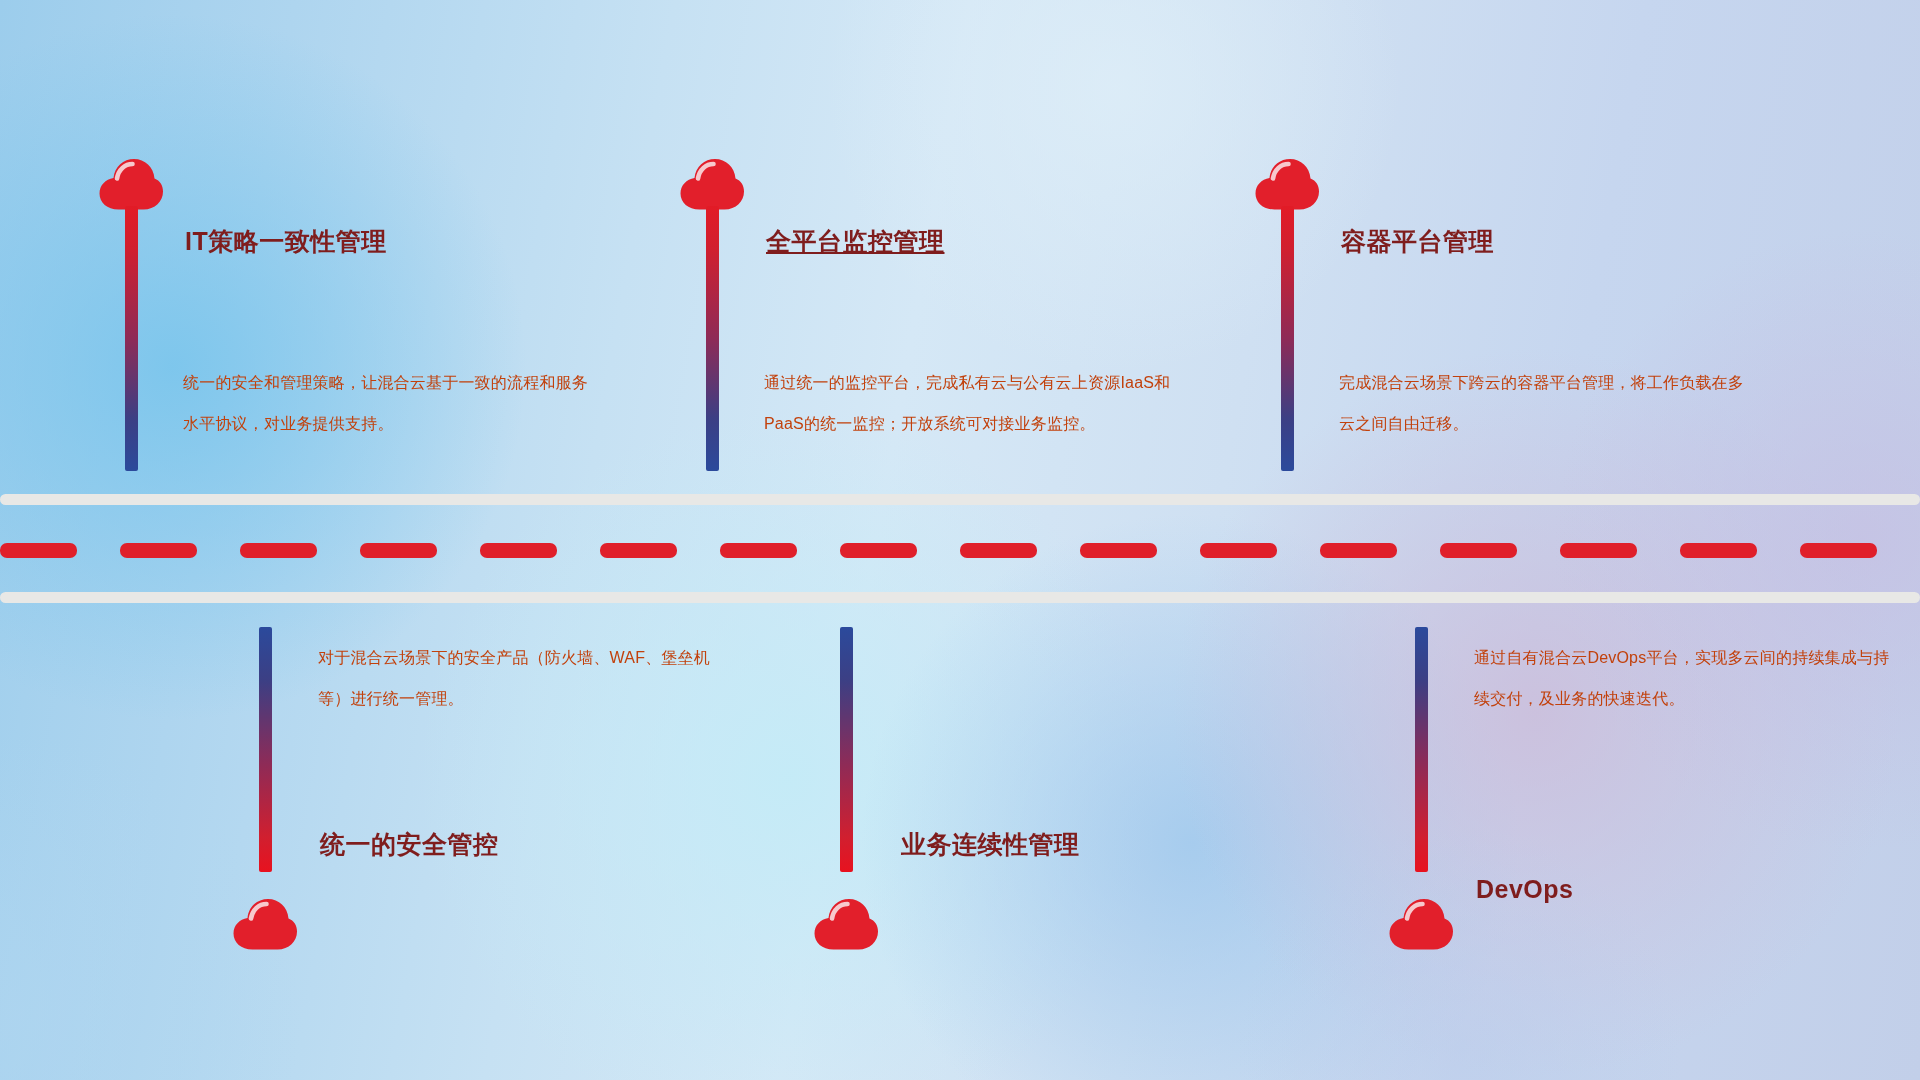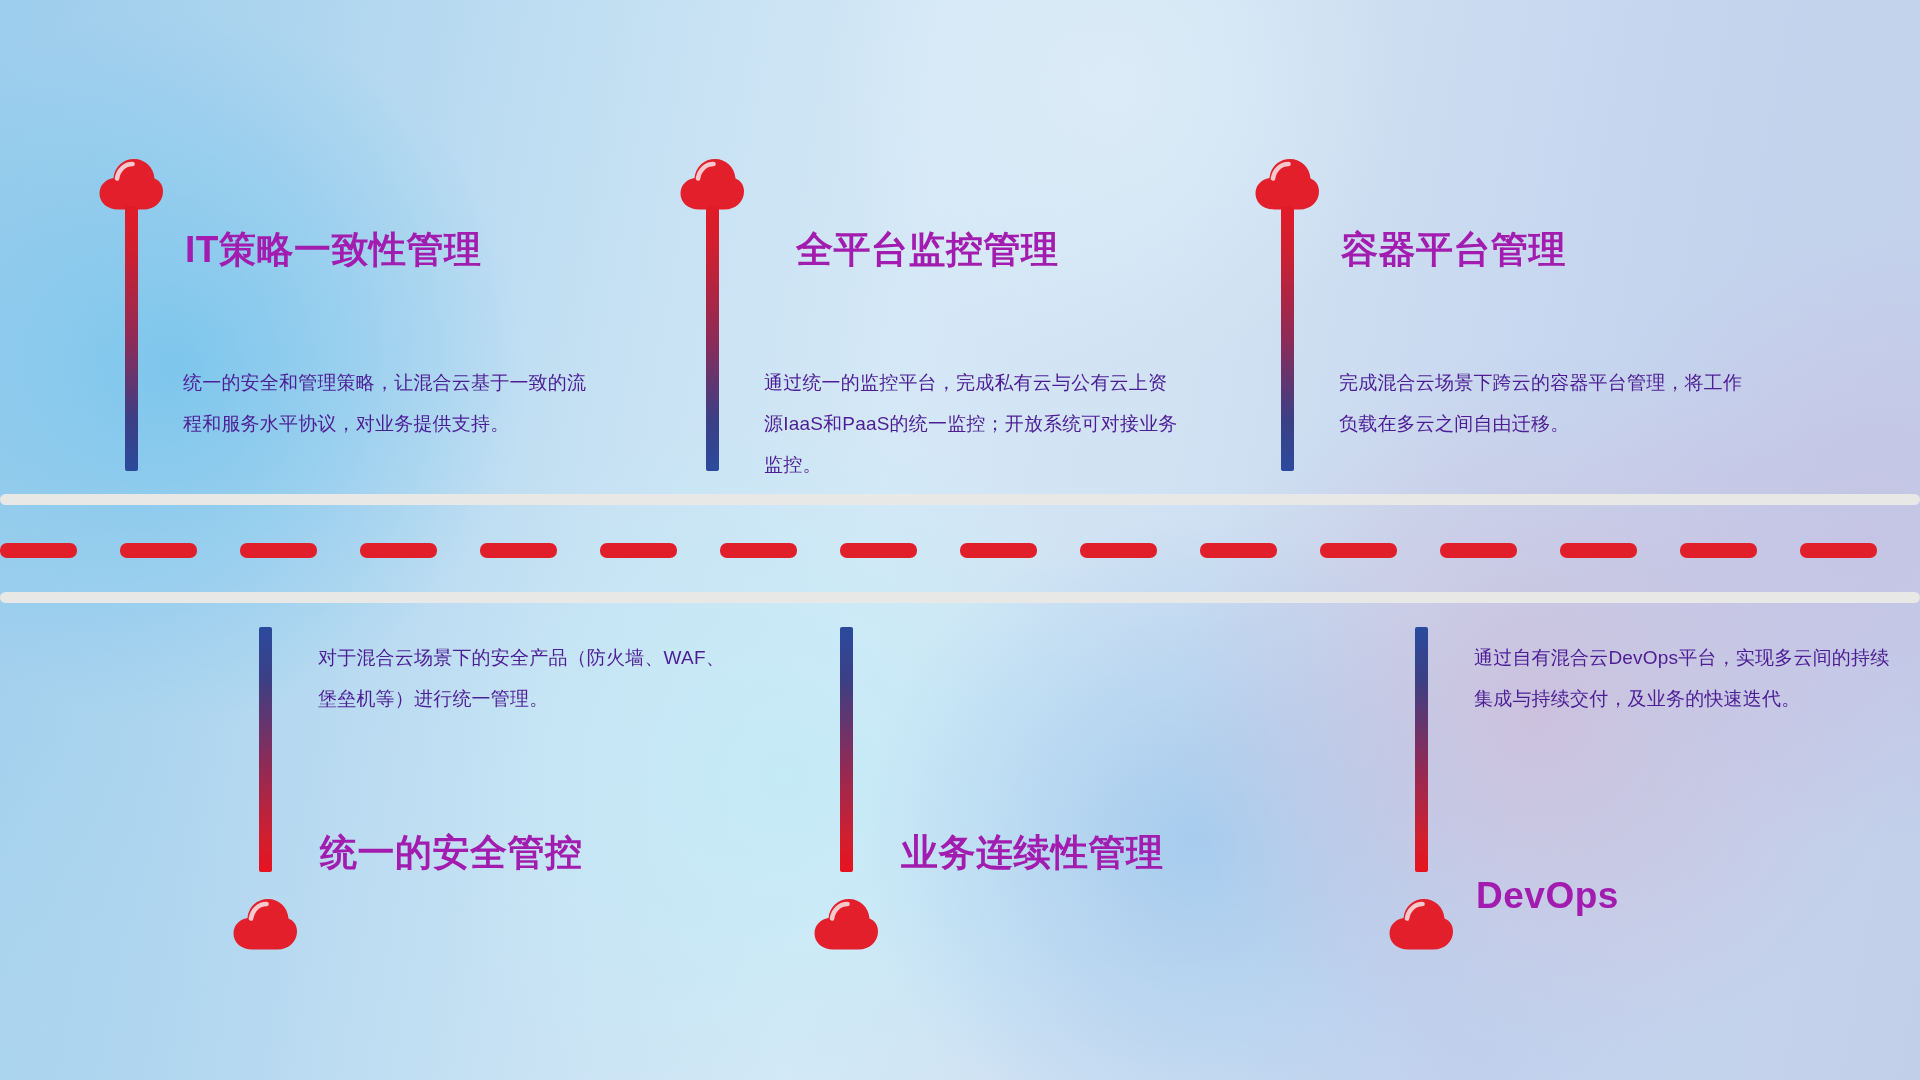--- a/index.html
+++ b/index.html
@@ -111,31 +111,31 @@
   .cloud-marker {
     position: absolute;
     width: 66px;
     height: 52px;
   }
   .cloud-marker svg { display: block; width: 100%; height: 100%; }
 
   .col-title {
     position: absolute;
     white-space: nowrap;
-    font-size: 37px;
+    font-size: 25px;
     font-weight: 700;
-    color: #a21caf;
+    color: #7f1d1d;
     letter-spacing: 0.5px;
   }
   .col-body {
     position: absolute;
     width: 420px;
-    font-size: 19px;
+    font-size: 16px;
     line-height: 41px;
-    color: #4c1d95;
+    color: #c2410c;
     letter-spacing: 0.2px;
   }
 </style>
 </head>
 <body>
 
 <div id="stage">
 
   <div class="bg-layer bg-base"></div>
   <div class="bg-layer bg-blob-a"></div>
@@ -157,21 +157,21 @@
   <div class="col-title" style="left:185px; top:225px;">IT策略一致性管理</div>
   <div class="col-body" style="left:183px; top:362px;">统一的安全和管理策略，让混合云基于一致的流程和服务水平协议，对业务提供支持。</div>
 
   <div class="cloud-marker" style="left:679px; top:158px;">
     <svg viewBox="0 0 66 52" xmlns="http://www.w3.org/2000/svg">
       <path d="M20.5 51.5 C9 51.5 1.5 44.5 1.5 35.5 C1.5 27.5 7.5 21 15.5 20 C16.5 8.5 25.5 1 36 1 C47 1 55.5 9 56.5 20.5 C62 22.5 65 27.5 65 33.5 C65 43.5 57 51.5 45.5 51.5 Z" fill="#e21f2b"></path>
       <path d="M19 20.5 C20.5 11.5 27 6 34.5 6" fill="none" stroke="#f7c9cd" stroke-width="4.6" stroke-linecap="round"></path>
     </svg>
   </div>
   <div class="stem down" style="left:706px; top:206px; height:265px;"></div>
-  <div class="col-title" style="left:796px; top:225px;">全平台监控管理</div>
+  <div class="col-title" style="left:766px; top:225px;text-decoration:underline;">全平台监控管理</div>
   <div class="col-body" style="left:764px; top:362px;">通过统一的监控平台，完成私有云与公有云上资源IaaS和PaaS的统一监控；开放系统可对接业务监控。</div>
 
   <div class="cloud-marker" style="left:1254px; top:158px;">
     <svg viewBox="0 0 66 52" xmlns="http://www.w3.org/2000/svg">
       <path d="M20.5 51.5 C9 51.5 1.5 44.5 1.5 35.5 C1.5 27.5 7.5 21 15.5 20 C16.5 8.5 25.5 1 36 1 C47 1 55.5 9 56.5 20.5 C62 22.5 65 27.5 65 33.5 C65 43.5 57 51.5 45.5 51.5 Z" fill="#e21f2b"></path>
       <path d="M19 20.5 C20.5 11.5 27 6 34.5 6" fill="none" stroke="#f7c9cd" stroke-width="4.6" stroke-linecap="round"></path>
     </svg>
   </div>
   <div class="stem down" style="left:1281px; top:206px; height:265px;"></div>
   <div class="col-title" style="left:1341px; top:225px;">容器平台管理</div>

